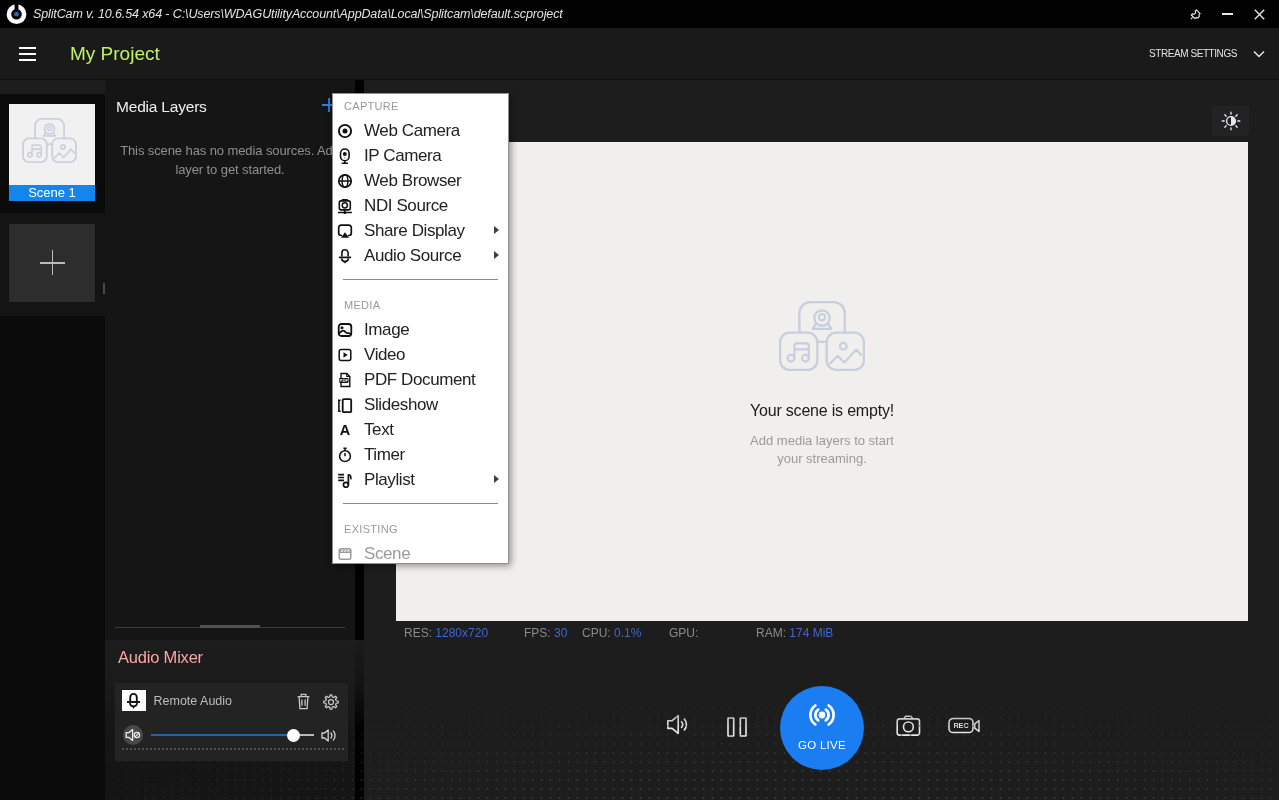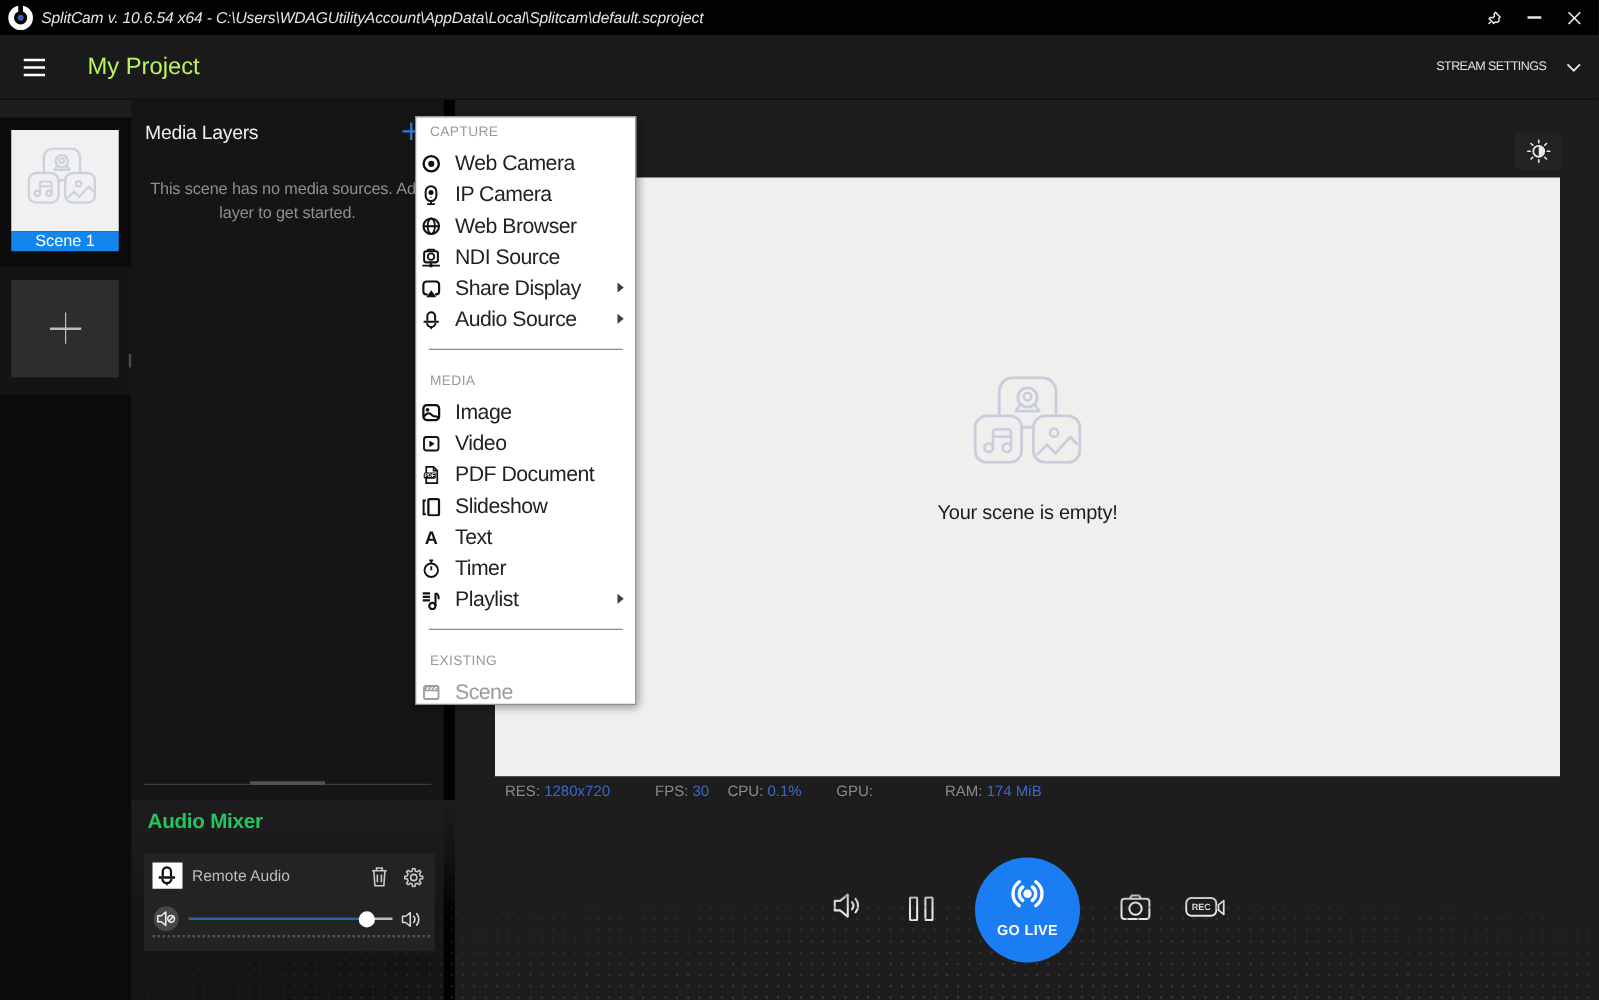--- a/index.html
+++ b/index.html
@@ -28,21 +28,21 @@
   #plus-tile { left:9px; top:130px; width:86px; height:78px; background:#2d2d2e; }
 
   
   #mediapanel { left:105px; top:80px; width:250px; height:720px; background:#151516; }
   #ml-title { left:11px; top:17.5px; font-size:15.5px; letter-spacing:-0.2px; color:#efefef; }
   #ml-plus { top:17px; }
   #ml-empty { left:8px; top:62px; width:234px; font-size:13px; line-height:18.5px;
     color:#8f8f8f; text-align:center; letter-spacing:-0.1px; }
   #ml-sep { left:10px; top:547px; width:230px; height:1px; background:#3b3b3c; }
   #ml-grip { left:95px; top:545px; width:60px; height:3px; background:#525254; }
-  #am-title { left:13px; top:568px; font-size:16.5px; letter-spacing:-0.2px; color:#22c55e; z-index:3;font-weight:bold; }
+  #am-title { left:13px; top:568px; font-size:16.5px; letter-spacing:-0.2px; color:#fca5a5; z-index:3; }
   #audiopanel { left:9.5px; top:603px; width:233px; height:78px; background:#232324; z-index:3; }
   #ap-mic { left:7px; top:7px; width:24px; height:21px; background:#fdfdfd; }
   #ap-name { left:39px; top:10.5px; font-size:12.5px; color:#bcbcbc; }
   #ap-dash { left:7px; top:64.5px; width:222px; border-top:2px dotted #505052; }
 
   
   #splitter { left:355px; top:80px; width:9px; height:720px; background:#020202; }
 
   
   #dots { left:105px; top:640px; z-index:2; }
@@ -67,21 +67,21 @@
     font-size:17px; letter-spacing:-0.4px; color:#222; }
   .mitem.dis span { color:#9a9a9a; }
   .marrow { position:absolute; right:9px; top:50%; margin-top:-5px; width:0; height:0;
     border-left:5.5px solid #3f3f3f; border-top:4.6px solid transparent; border-bottom:4.6px solid transparent; }
   .mdiv { position:absolute; left:10px; width:155px; height:1px; background:#8c8c8c; }
 
   
   #golive { left:780px; top:685.5px; width:84px; height:84px; border-radius:50%;
     background:#1a7df1; text-align:center; z-index:3; }
   #golive-txt { position:absolute; left:0; top:53px; width:84px; font-size:11.5px;
-    letter-spacing:0.3px; font-weight:bold; color:#fff; }
+    letter-spacing:0.3px; font-weight:normal; color:#fff; }
 </style>
 </head>
 <body>
 <div id="app">
   <div class="abs" id="titlebar">
     <svg class="abs" style="left:6px;top:3px" width="21" height="22" viewBox="0 0 21 22">
       <circle cx="10.5" cy="11.2" r="7.6" fill="none" stroke="#fbfbfb" stroke-width="4.6"></circle>
       <rect x="8.6" y="0" width="3.8" height="11" fill="#020203"></rect>
       <circle cx="10.5" cy="11.2" r="2.4" fill="#3662b4"></circle>
     </svg>
@@ -223,20 +223,21 @@
       <g fill="none" stroke="#c8cedb" stroke-width="2.1" stroke-linejoin="round" stroke-linecap="round">
         <rect x="15.4" y="42.4" width="14.4" height="6" rx="2.4"></rect>
         <circle cx="12" cy="57.2" r="3.4"></circle>
         <circle cx="26.4" cy="57.2" r="3.4"></circle>
         <path d="M15.4 48.4 V57.2 M29.8 48.4 V57.2"></path>
         <circle cx="64.3" cy="45.2" r="3.3"></circle>
         <path d="M51 62.4 L58.7 54.8 L65.4 61.6 L77.2 48.6 L82.4 54"></path>
       </g>
     </svg>
     <div class="abs" id="cv-title">Your scene is empty!</div>
+    <div class="abs" id="cv-sub">Add media layers to start<br>your streaming.</div>
   </div>
 
   <div class="abs stat" style="left:404px">RES: <b>1280x720</b></div>
   <div class="abs stat" style="left:524px">FPS: <b>30</b></div>
   <div class="abs stat" style="left:582px">CPU: <b>0.1%</b></div>
   <div class="abs stat" style="left:669px">GPU:</div>
   <div class="abs stat" style="left:756px">RAM: <b>174 MiB</b></div>
 
   <div class="abs" id="menu">
     <div class="mlabel" style="top:5.5px">CAPTURE</div>

